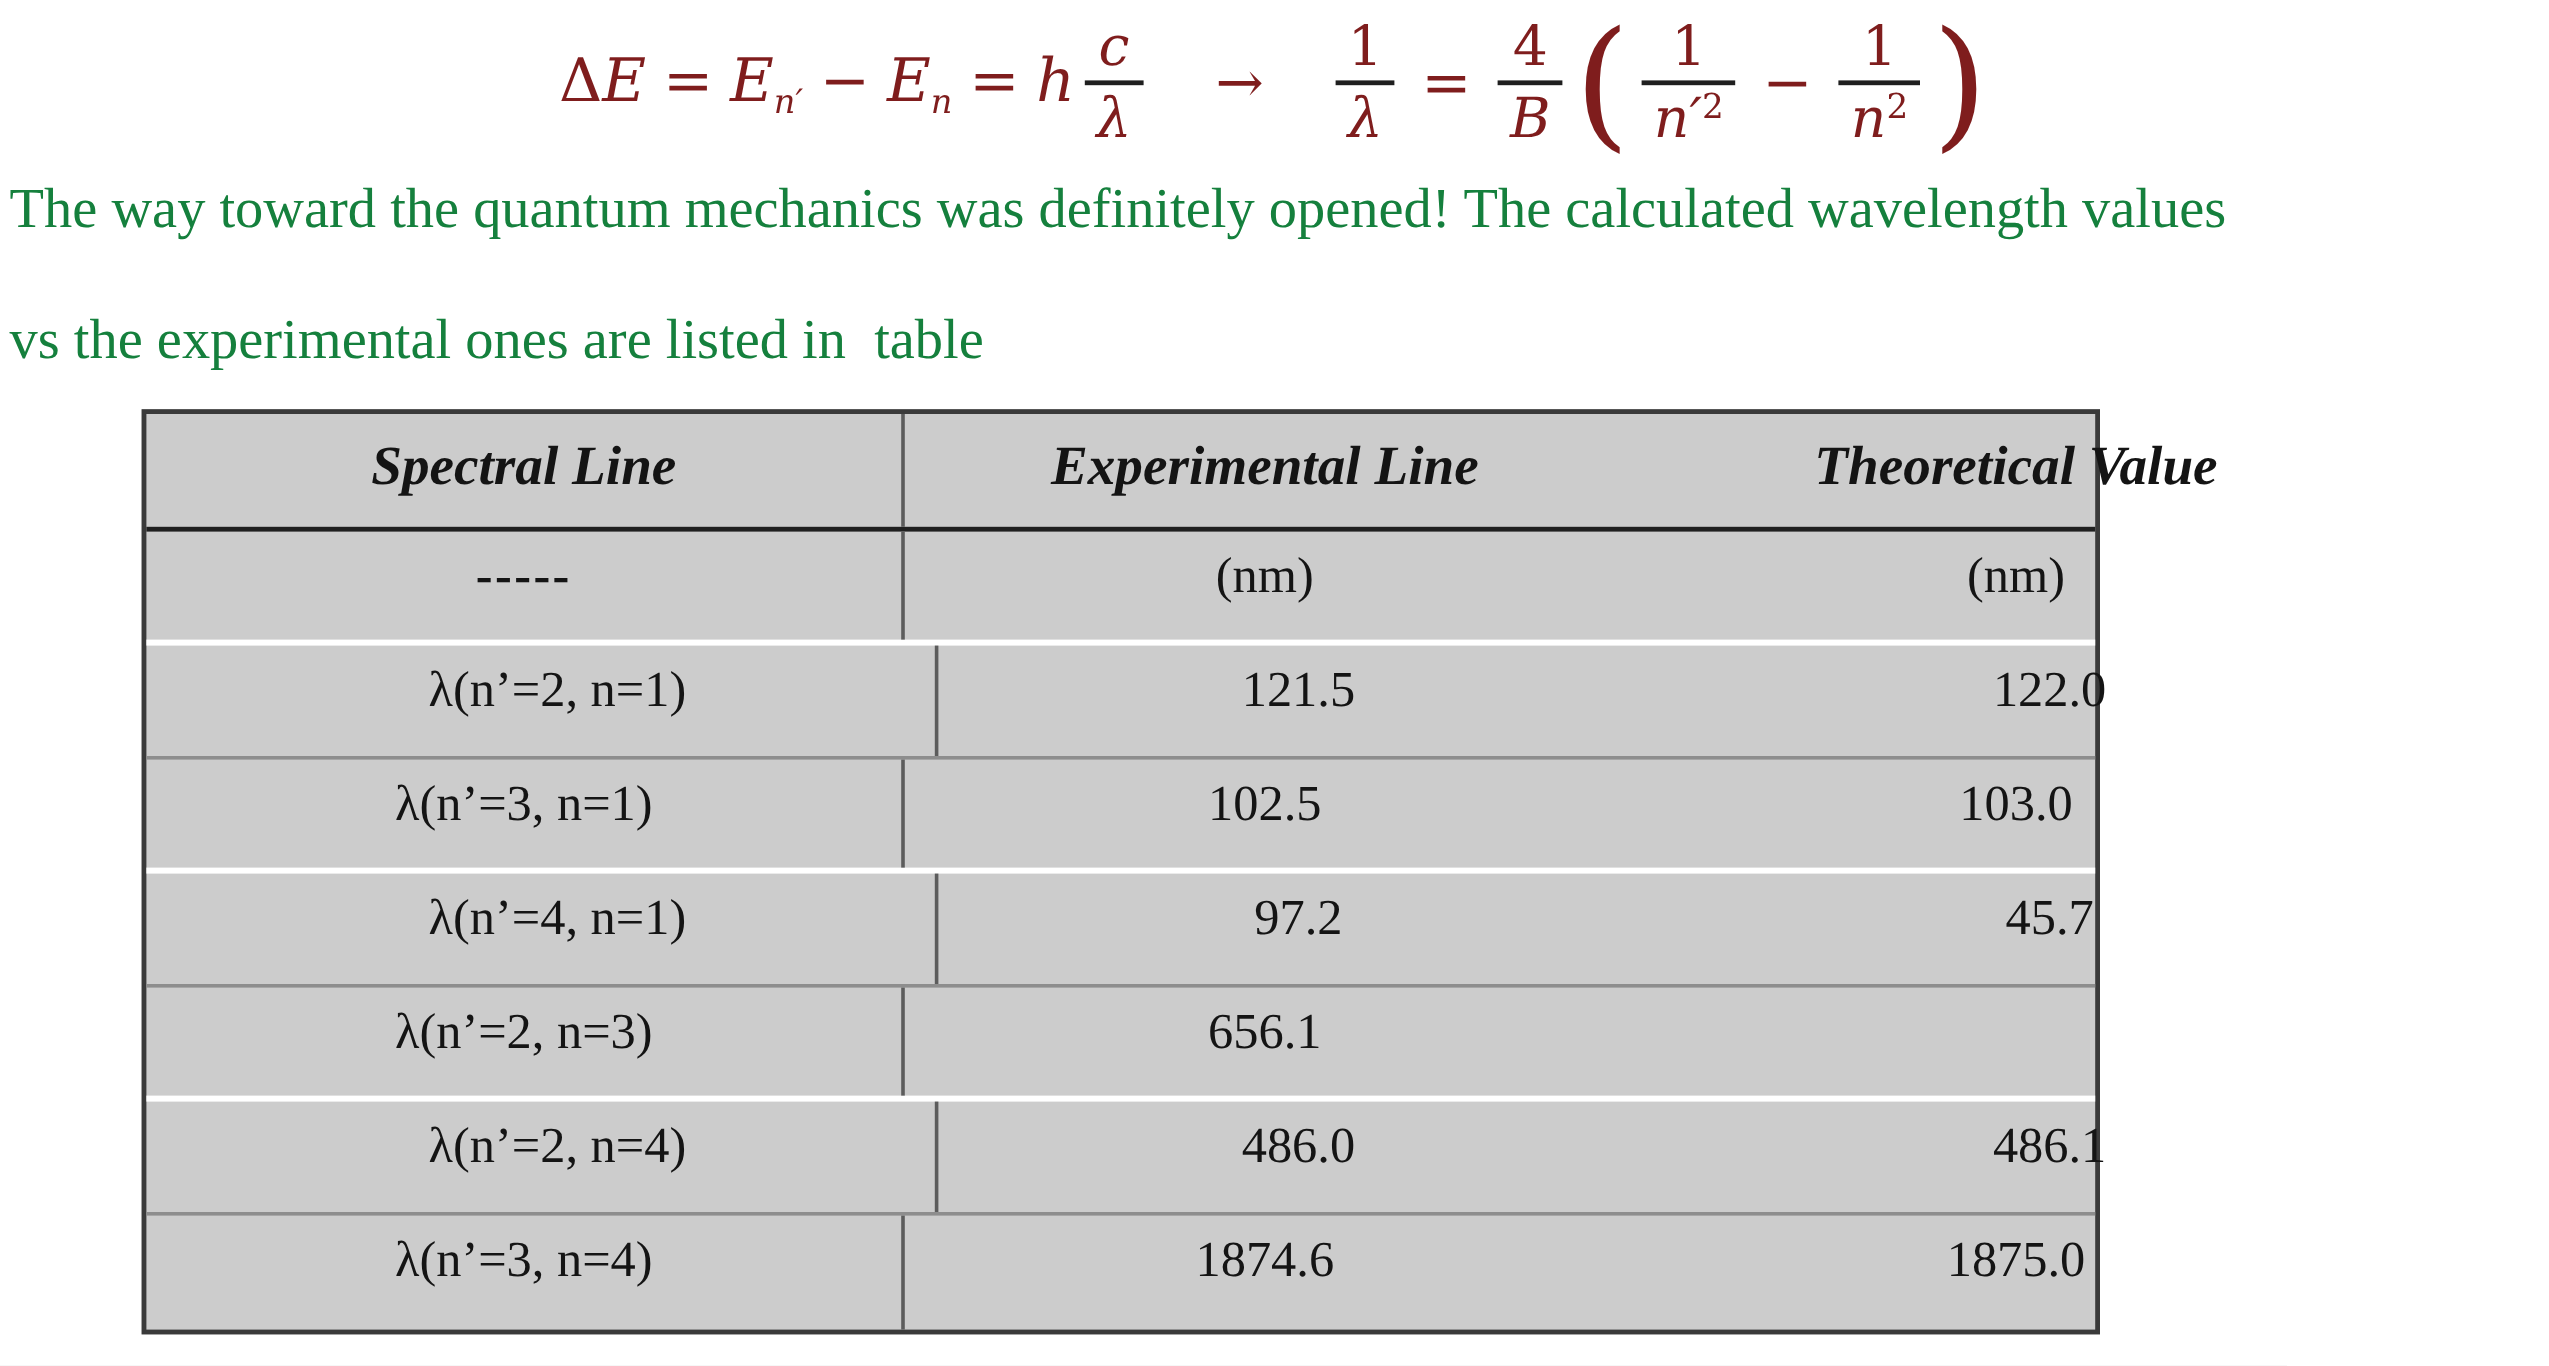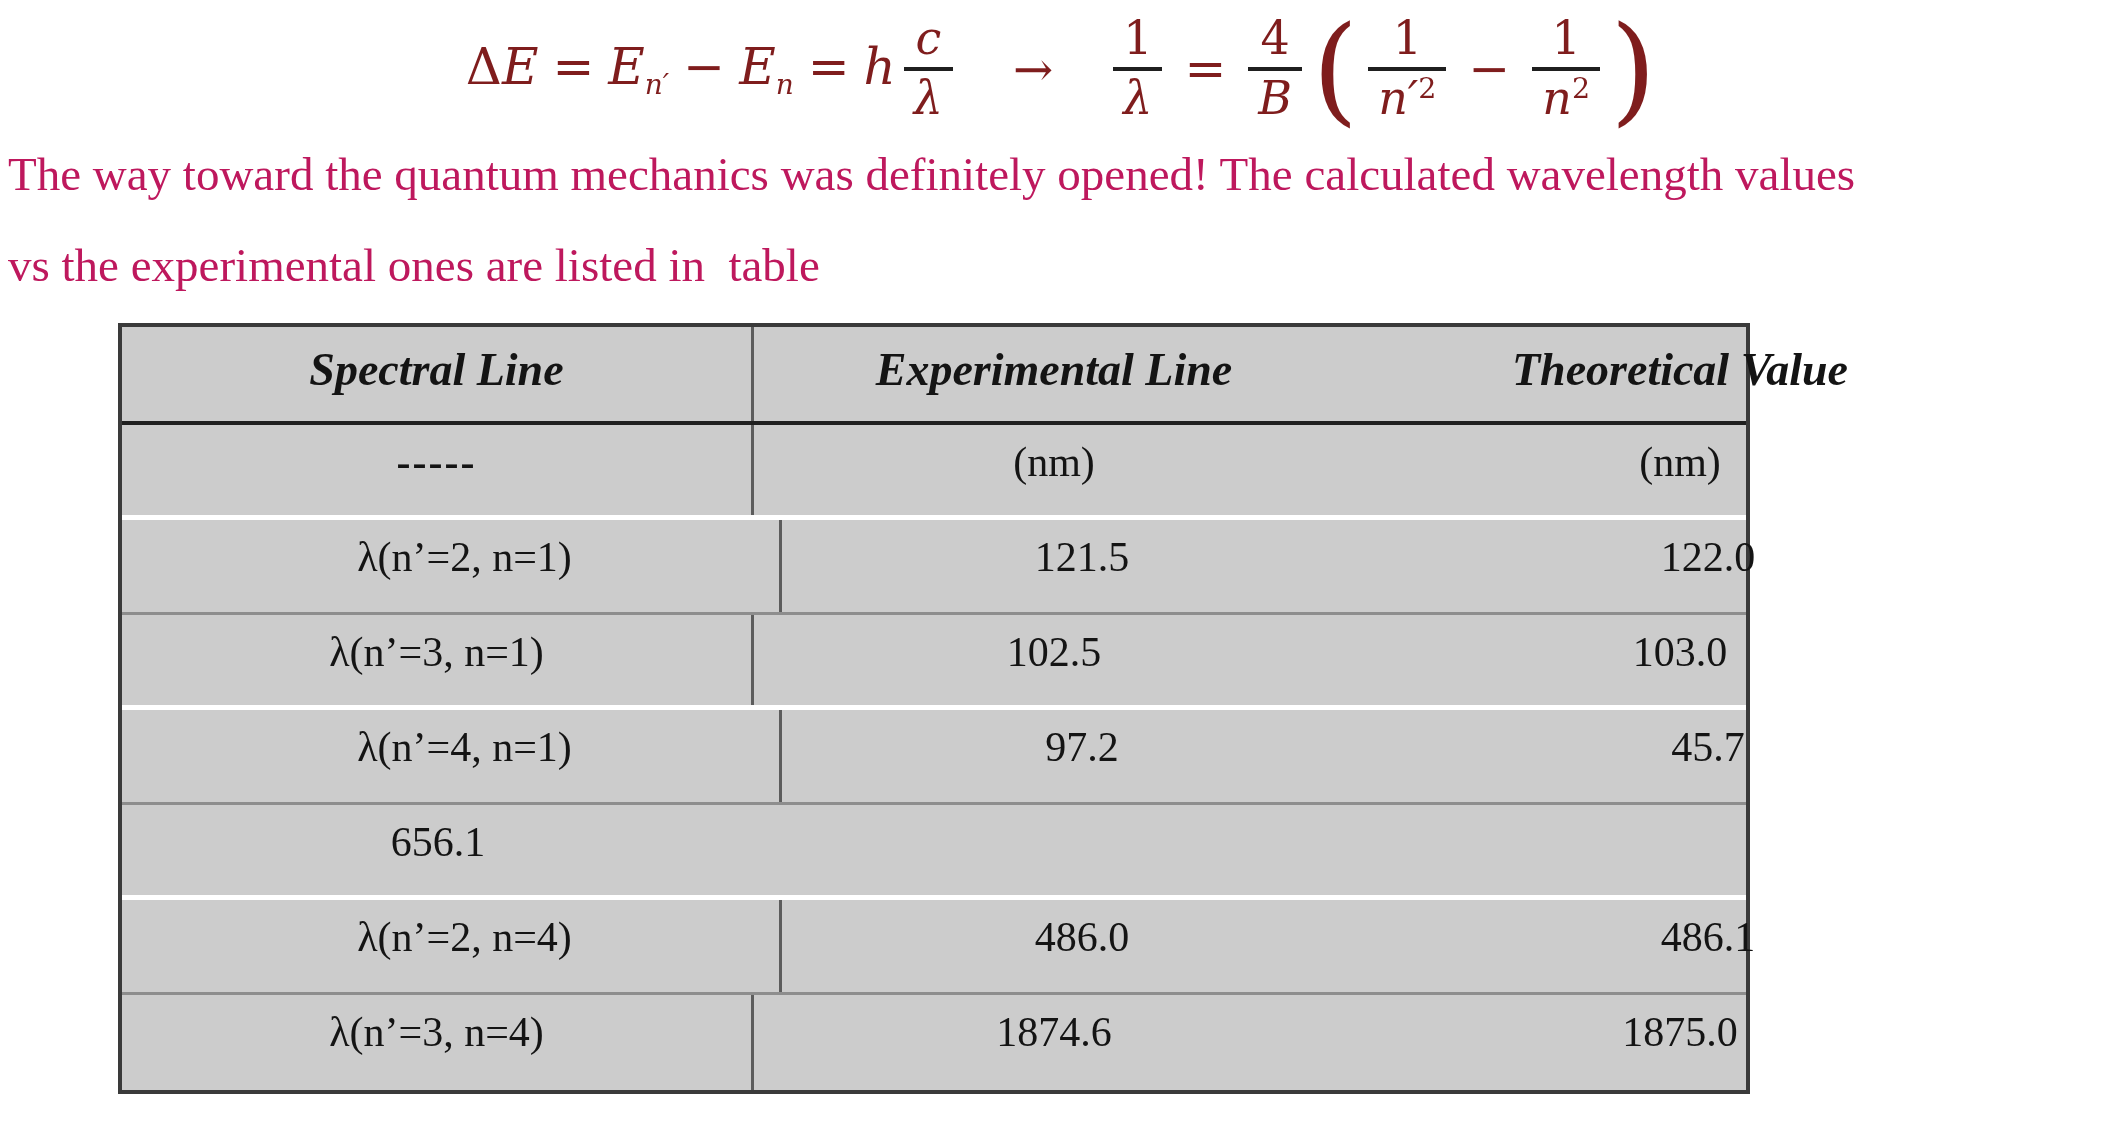--- a/index.html
+++ b/index.html
@@ -50,28 +50,28 @@
     line-height: 0;
     margin: 0 2px;
     font-weight: 400;
   }
 
   
   .paragraph {
     margin: 22px 6px 0 8px;
     font-family: "Liberation Serif", serif;
     font-size: 47px;
-    color: #be185d;
+    color: #15803d;
   }
   .para-line {
     display: block;
     white-space: pre-wrap;
     line-height: 1.05;
   }
-  .para-line + .para-line { margin-top: 42px; }
+  .para-line + .para-line { margin-top: 60px; }
 
   
   .wtable {
     margin: 32px 0 0 118px;
     width: 1632px;
     box-sizing: border-box;
     border: 4px solid #3a3a3a;
     background: #cccccc;
     font-family: "Liberation Serif", serif;
   }
@@ -177,20 +177,21 @@
     <div class="cell c3">103.0</div>
   </div>
 
   <div class="trow sep-gray">
     <div class="cell c1">λ(n’=4, n=1)</div>
     <div class="cell c2">97.2</div>
     <div class="cell c3">45.7</div>
   </div>
 
   <div class="trow sep-white">
+    <div class="cell c1">λ(n’=2, n=3)</div>
     <div class="cell c2">656.1</div>
   </div>
 
   <div class="trow sep-gray">
     <div class="cell c1">λ(n’=2, n=4)</div>
     <div class="cell c2">486.0</div>
     <div class="cell c3">486.1</div>
   </div>
 
   <div class="trow">

